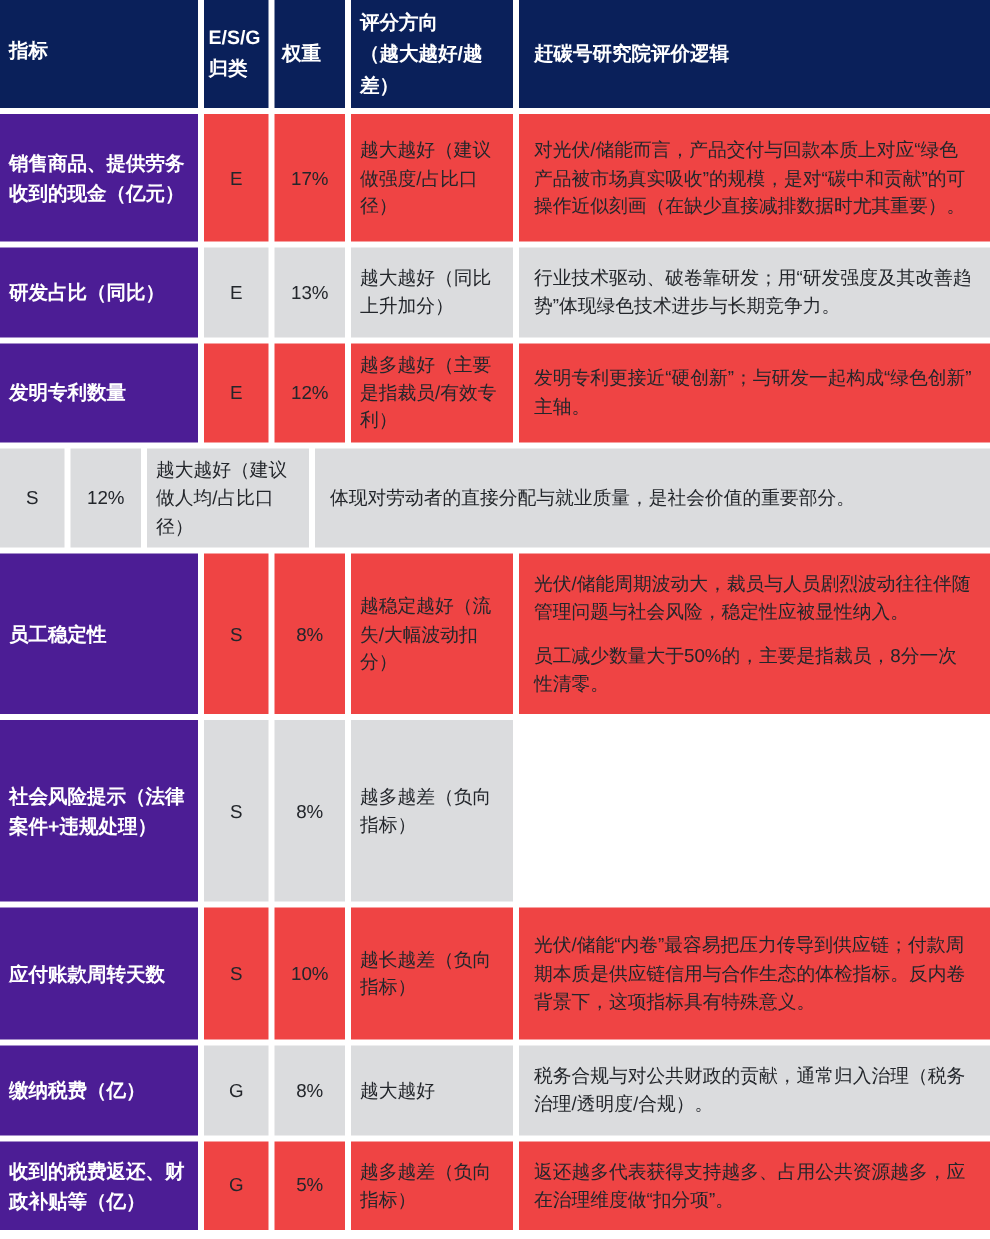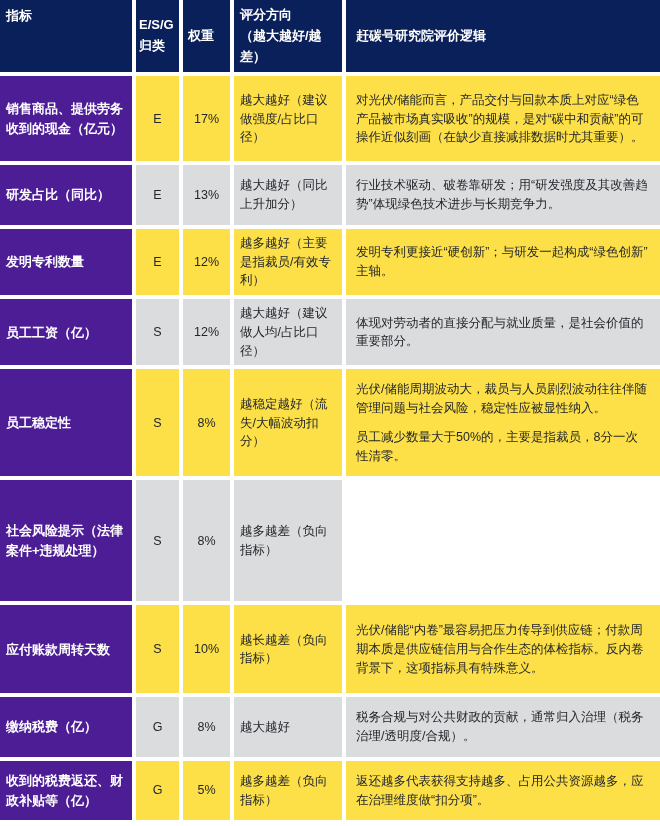--- a/index.html
+++ b/index.html
@@ -28,35 +28,35 @@
   .c5{flex:1;padding:6px 10px;flex-direction:column;justify-content:center;align-items:flex-start;}
   
   .row.header{min-height:57px;}
   .row.header .cell{
     background:#0a205a;
     color:#ffffff;
     font-weight:bold;
     font-size:13px;
     line-height:1.6;
   }
-  .row.header .c1{padding:6px 6px;align-items:flex-start;padding-bottom:10px;}
+  .row.header .c1{padding:6px 6px;align-items:center;padding-bottom:10px;}
   .row.header .c2{flex-direction:column;align-items:flex-start;justify-content:center;padding-left:3px;text-align:left;}
   .row.header .c3{justify-content:flex-start;padding-left:5px;text-align:left;}
   .row.header .c4{flex-direction:column;align-items:flex-start;}
   .row.header .c5{justify-content:center;}
   
   .row.data .c1{
     background:#4c1d95;
     color:#ffffff;
     font-weight:bold;
     font-size:13px;
     line-height:1.5;
     padding:6px 4px 6px 6px;
   }
-  .row.data .c2,.row.data .c3,.row.data .c4,.row.data .c5{background:#fde047;}
+  .row.data .c2,.row.data .c3,.row.data .c4,.row.data .c5{background:#ef4444;}
   .row.data.alt .c2,.row.data.alt .c3,.row.data.alt .c4,.row.data.alt .c5{background:#dbdcde;}
   .c5 p{margin:5px 0;}
   
   .table-wrap > .row:nth-child(2){min-height:85px;}
   .table-wrap > .row:nth-child(3){min-height:46px;}
   .table-wrap > .row:nth-child(4){min-height:56px;}
   .table-wrap > .row:nth-child(5){min-height:54px;}
   .table-wrap > .row:nth-child(6){min-height:106px;}
   .table-wrap > .row:nth-child(7){min-height:121px;}
   .table-wrap > .row:nth-child(8){min-height:88px;}
@@ -113,21 +113,20 @@
     <div class="cell c1">发明专利数量</div>
     <div class="cell c2">E</div>
     <div class="cell c3">12%</div>
     <div class="cell c4">越多越好（主要是指裁员/有效专利）</div>
     <div class="cell c5">
         <p>发明专利更接近“硬创新”；与研发一起构成“绿色创新”主轴。</p>
       </div>
   </div>
 
   <div class="row data alt">
-    <div class="cell c1">员工工资（亿）</div>
     <div class="cell c2">S</div>
     <div class="cell c3">12%</div>
     <div class="cell c4">越大越好（建议做人均/占比口径）</div>
     <div class="cell c5">
         <p>体现对劳动者的直接分配与就业质量，是社会价值的重要部分。</p>
       </div>
   </div>
 
   <div class="row data">
     <div class="cell c1">员工稳定性</div>

